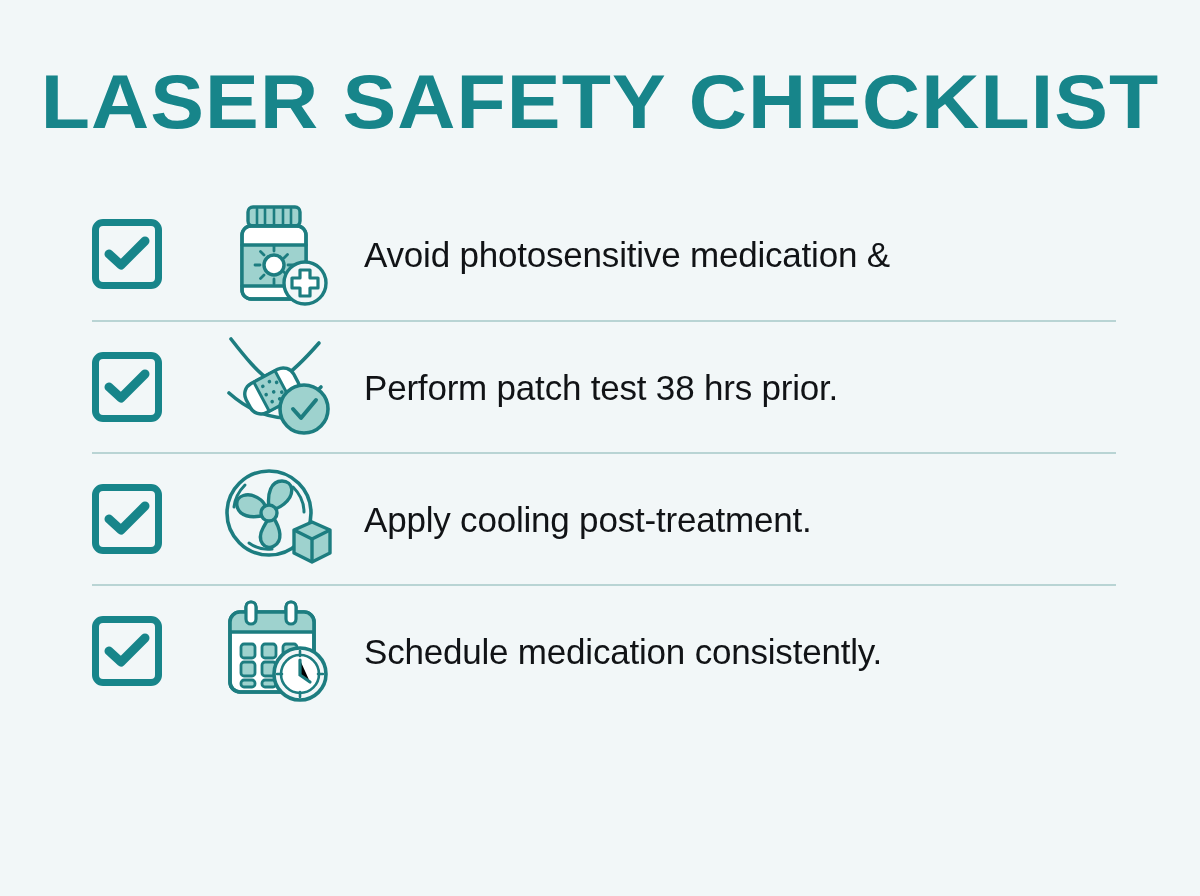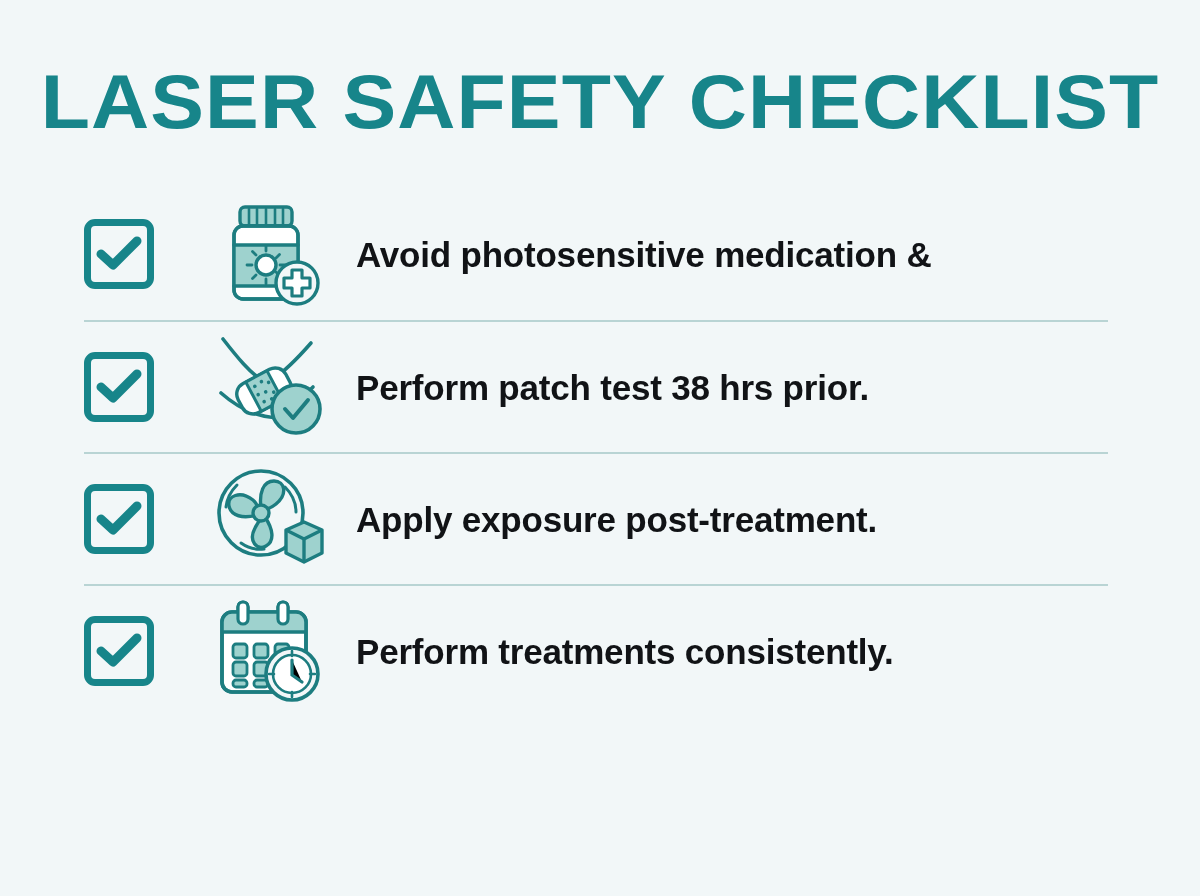--- a/index.html
+++ b/index.html
@@ -34,24 +34,23 @@
     letter-spacing: 1px;
     color: #17858a;
     transform: scaleX(1.06);
     transform-origin: center center;
     white-space: nowrap;
   }
 
   
   .checklist {
     position: absolute;
-    left: 84px;
+    left: 92px;
     top: 188px;
     width: 1024px;
-    font-weight: bold;
   }
   .row {
     position: relative;
     display: flex;
     align-items: center;
     height: 132px;
     box-sizing: border-box;
   }
   .row + .row { border-top: 2px solid #b9d4d4; }
 
@@ -209,21 +208,21 @@
           <circle cx="46" cy="46" r="8" fill="#9ed2ce" stroke="#1d7d80" stroke-width="3.4"></circle>
 
           <g stroke="#1d7d80" stroke-width="3.4" stroke-linejoin="round">
             <path d="M71 63 L89 55 L107 63 L107 86 L89 95 L71 86 Z" fill="#9ed2ce"></path>
             <path d="M71 63 L89 72 L107 63" fill="none"></path>
             <path d="M89 72 L89 95" fill="none"></path>
           </g>
         </svg>
       </div>
       <div class="label-cell">
-        <span class="line">Apply exposure post-treatment.</span>
+        <span class="line">Apply cooling post-treatment.</span>
       </div>
     </div>
 
     <div class="row">
       <div class="checkbox-cell">
         <div class="checkbox">
           <svg width="46" height="40" viewBox="0 0 46 40" aria-hidden="true">
             <path d="M5 20 L17 31 L41 7" fill="none" stroke="#17858a" stroke-width="9" stroke-linecap="round" stroke-linejoin="round"></path>
           </svg>
         </div>
@@ -254,18 +253,18 @@
 
           <circle cx="76" cy="76" r="26" fill="#f2f7f8" stroke="#1d7d80" stroke-width="3.6"></circle>
           <circle cx="76" cy="76" r="19" fill="#ffffff" stroke="#1d7d80" stroke-width="2.6"></circle>
           <g stroke="#1d7d80" stroke-width="2.6" stroke-linecap="round">
             <path d="M76 53 V58 M76 94 V99 M53 76 H58 M94 76 H99"></path>
             <path d="M76 62 V77 L86 84" stroke-width="3.2"></path>
           </g>
         </svg>
       </div>
       <div class="label-cell">
-        <span class="line">Perform treatments consistently.</span>
+        <span class="line">Schedule medication consistently.</span>
       </div>
     </div>
 
   </div>
 </div>
 
 </body></html>

